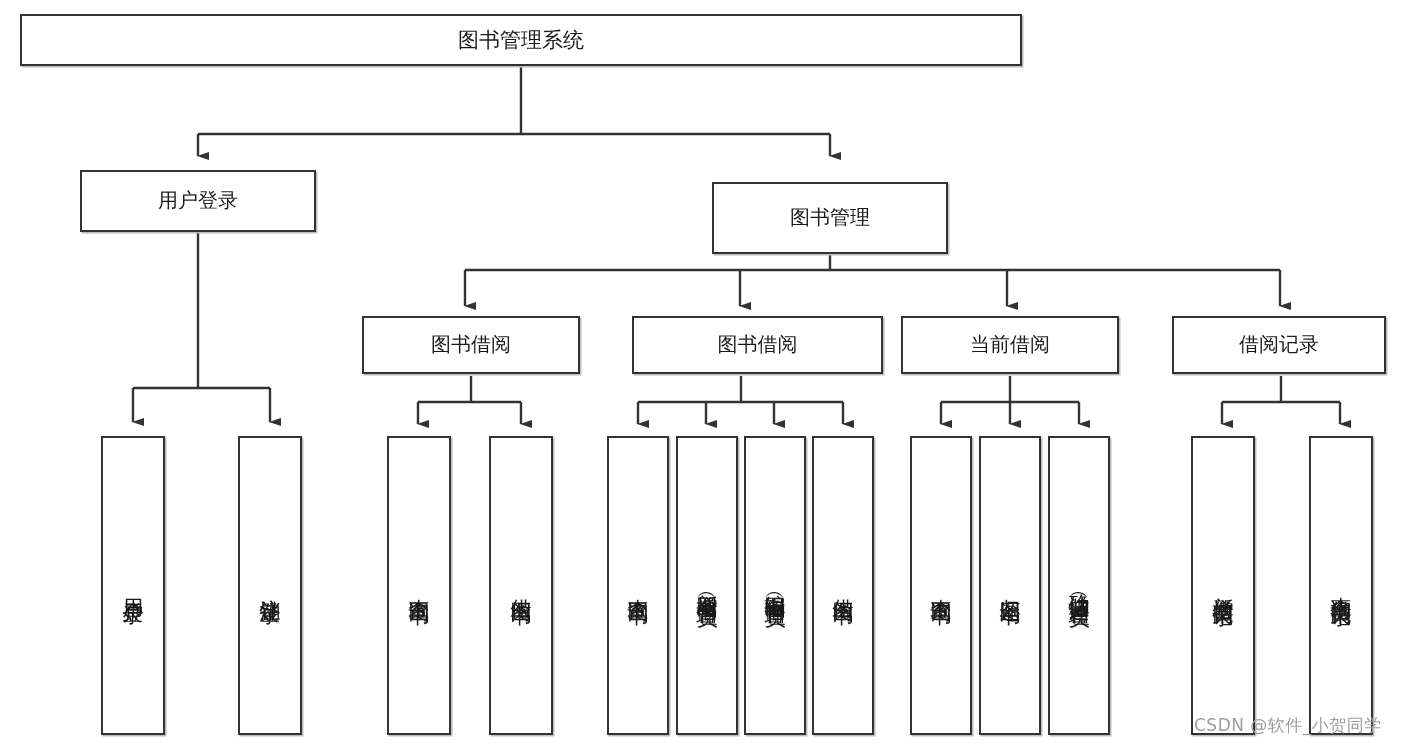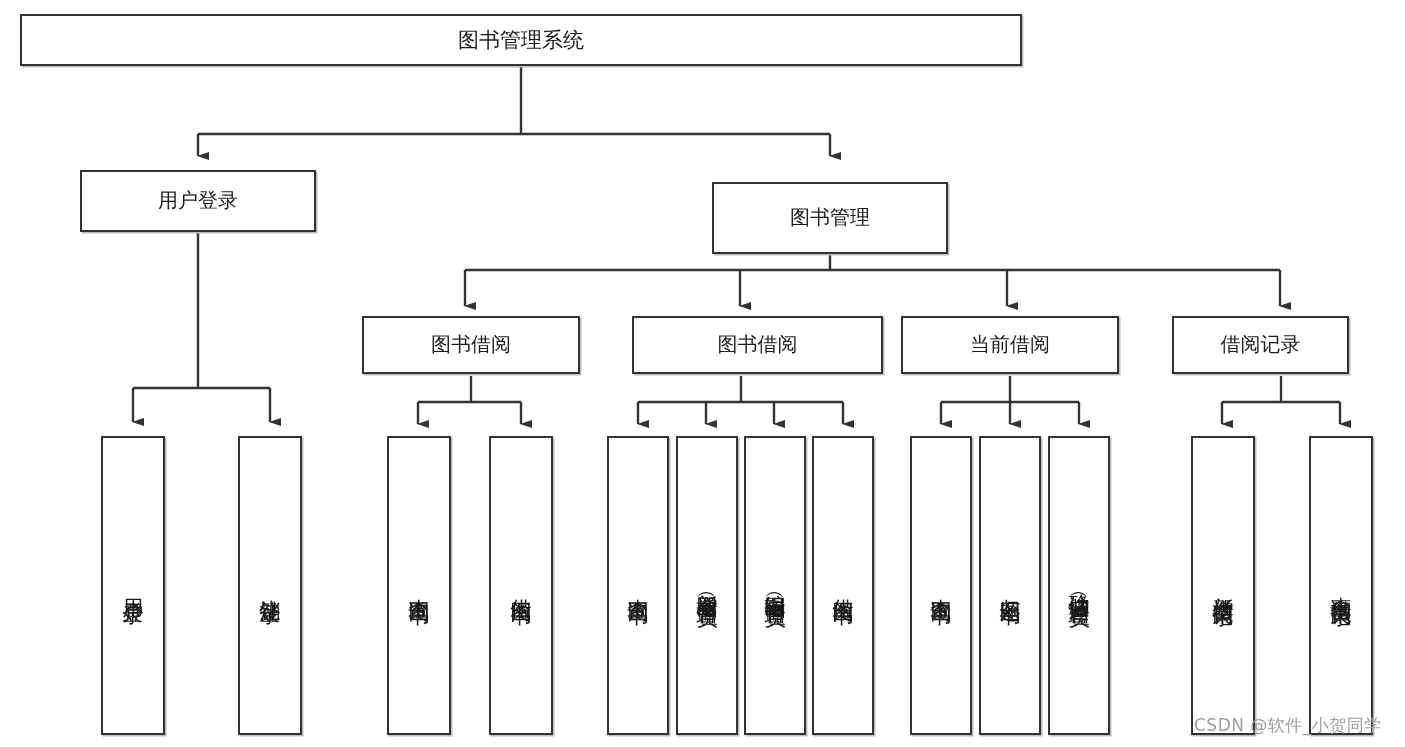--- a/index.html
+++ b/index.html
@@ -147,21 +147,21 @@
   </div>
 
   <div class="node horiz" style="left:632px; top:316px; width:251px; height:58px;">
     <span class="label">图书借阅</span>
   </div>
 
   <div class="node horiz" style="left:901px; top:316px; width:218px; height:58px;font-family:Liberation Serif, serif;">
     <span class="label">当前借阅</span>
   </div>
 
-  <div class="node horiz" style="left:1172px; top:316px; width:177px; height:58px;">
+  <div class="node horiz" style="left:1172px; top:316px; width:214px; height:58px;">
     <span class="label">借阅记录</span>
   </div>
 
   <div class="node vert" style="left:101px; top:436px; width:64px; height:299px;">
     <span class="label">用户登录</span>
   </div>
 
   <div class="node vert" style="left:238px; top:436px; width:64px; height:299px;">
     <span class="label">注销登录</span>
   </div>

